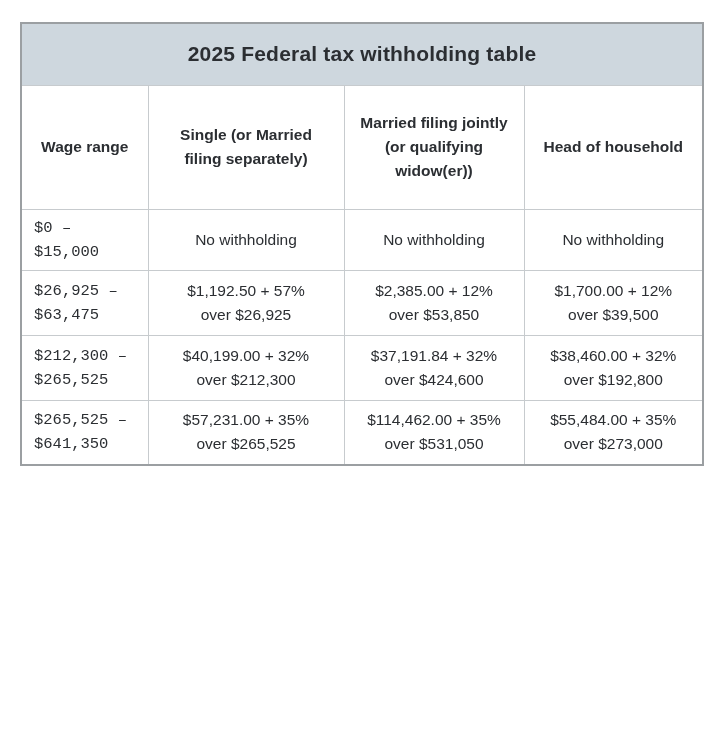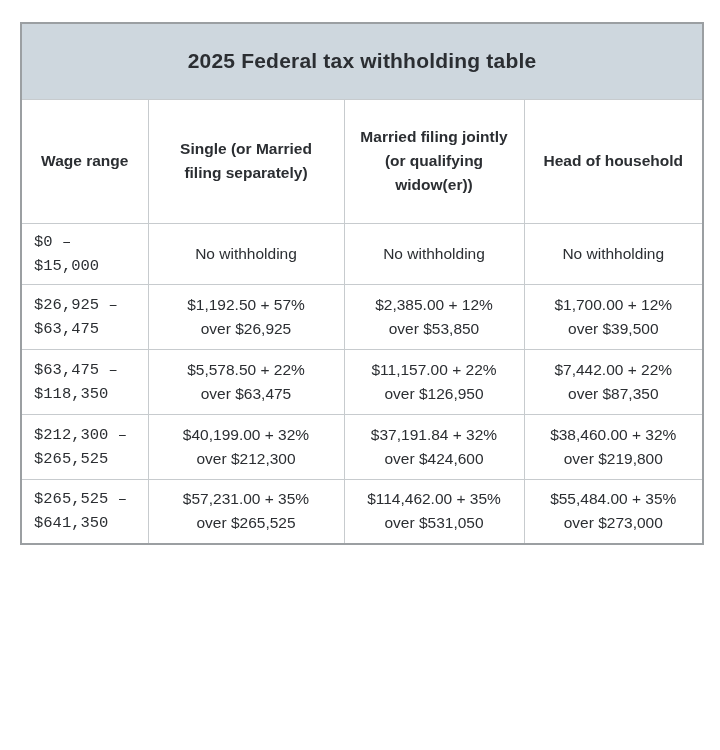--- a/index.html
+++ b/index.html
@@ -35,21 +35,21 @@
     border: 1px solid var(--inner-border);
     text-align: center;
     vertical-align: middle;
     font-size: 15.5px;
     line-height: 1.55;
     padding: 6px 8px;
     white-space: pre-line;
     color: var(--text);
   }
   tr.title-row td {
-    height: 76px;
+    height: 62px;
     background: var(--title-bg);
     font-size: 21px;
     font-weight: 700;
     letter-spacing: 0.2px;
     white-space: normal;
   }
   tr.header-row th {
     height: 124px;
     font-weight: 700;
     background: #ffffff;
@@ -96,38 +96,28 @@
         <td class="wage">$26,925 –
 $63,475</td>
         <td>$1,192.50 + 57%
 over $26,925</td>
         <td>$2,385.00 + 12%
 over $53,850</td>
         <td>$1,700.00 + 12%
 over $39,500</td>
       </tr>
       <tr class="r-double">
-        <td class="wage">$63,475 –
-$118,350</td>
-        <td>$5,578.50 + 22%
-over $63,475</td>
-        <td>$11,157.00 + 22%
-over $126,950</td>
-        <td>$7,442.00 + 22%
-over $87,350</td>
-      </tr>
-      <tr class="r-double">
         <td class="wage">$212,300 –
 $265,525</td>
         <td>$40,199.00 + 32%
 over $212,300</td>
         <td>$37,191.84 + 32%
 over $424,600</td>
         <td>$38,460.00 + 32%
-over $219,800</td>
+over $192,800</td>
       </tr>
       <tr class="r-double">
         <td class="wage">$265,525 –
 $641,350</td>
         <td>$57,231.00 + 35%
 over $265,525</td>
         <td>$114,462.00 + 35%
 over $531,050</td>
         <td>$55,484.00 + 35%
 over $273,000</td>

